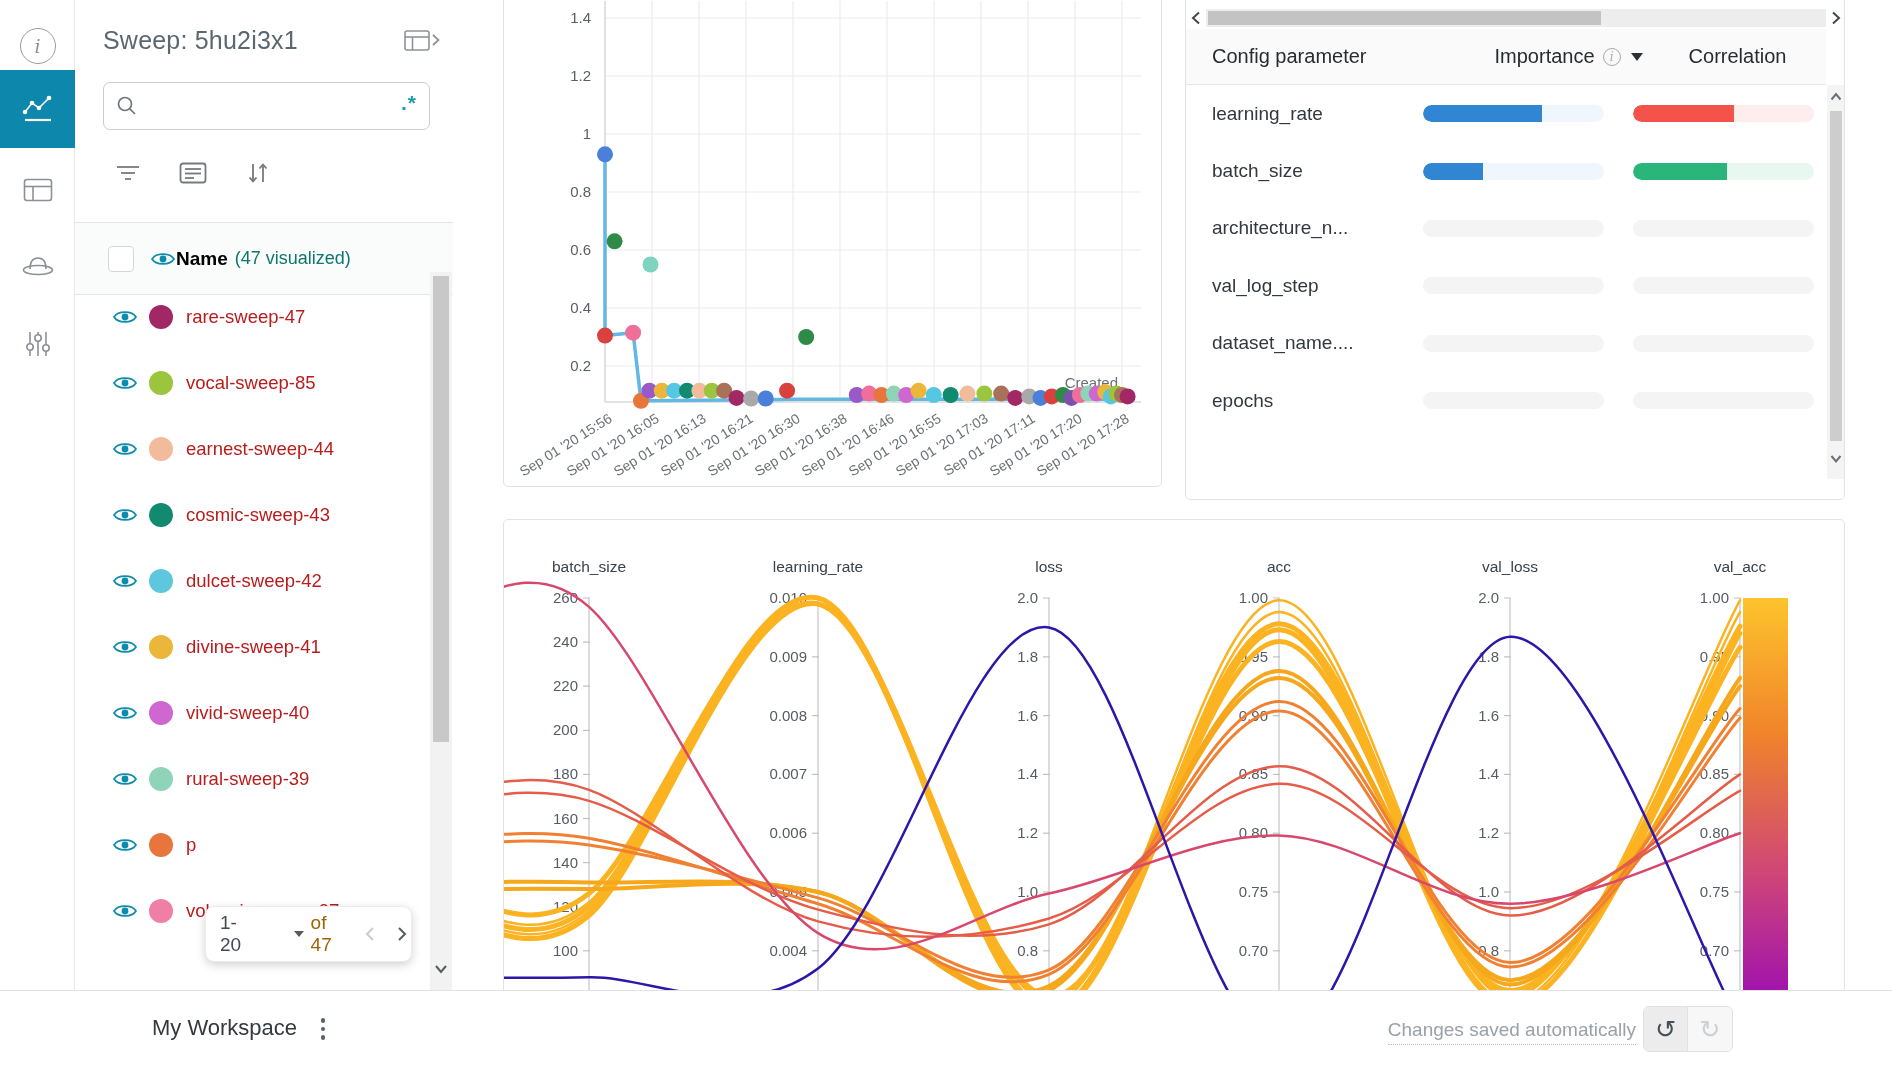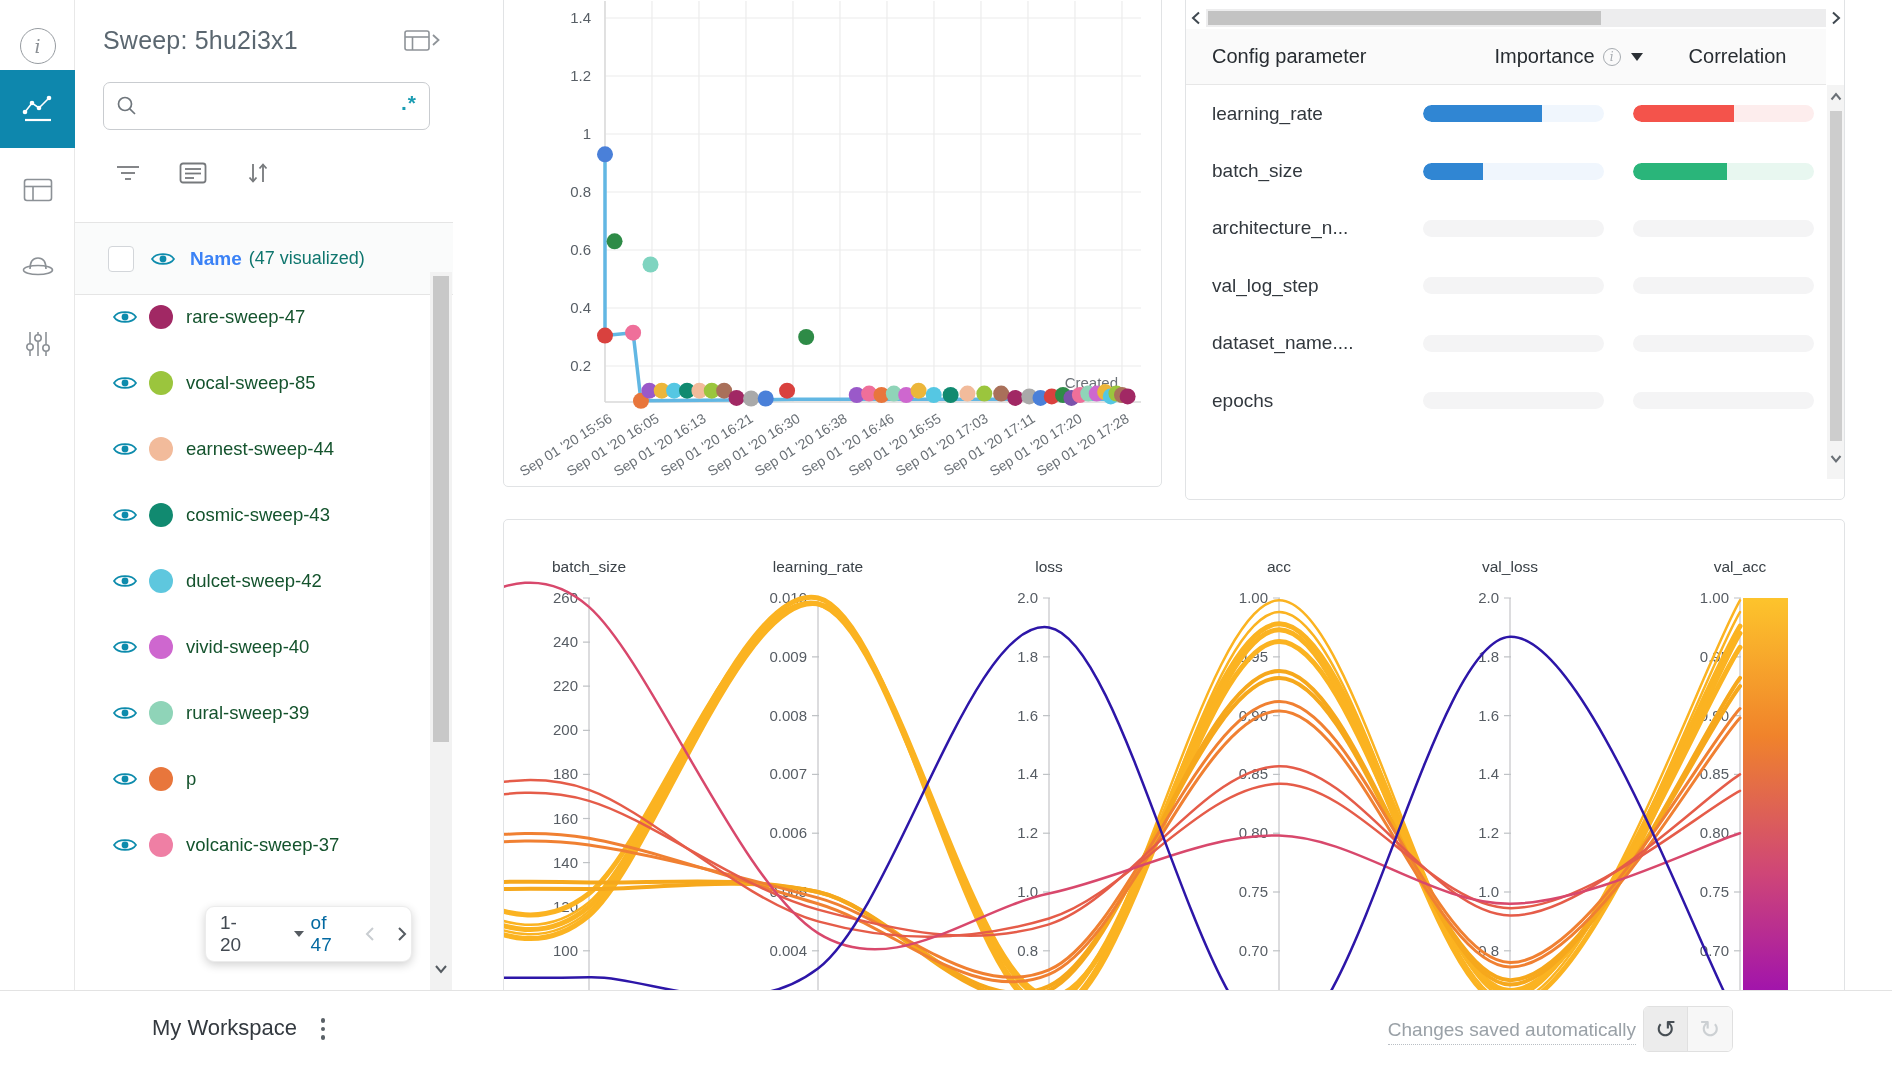--- a/index.html
+++ b/index.html
@@ -32,36 +32,36 @@
   #tool-row { position:absolute; left:40px; top:158px; width:260px; height:30px; display:flex; gap:38px; }
   .tool-btn { cursor:pointer; display:flex; align-items:center; }
   .tool-btn svg { stroke:#76797c; fill:none; stroke-width:1.8; }
 
   #list-header { position:absolute; left:0; top:222px; width:378px; height:73px; background:#fafbfb;
     border-top:1px solid #e5e5e5; border-bottom:1px solid #e5e5e5; z-index:5;
     display:flex; align-items:center; }
   #header-checkbox { width:26px; height:26px; border:1.5px solid #d3d6da; border-radius:4px;
     background:#fff; margin-left:33px; cursor:pointer; }
   .eye-wrap { margin-left:16px; cursor:pointer; display:flex; }
-  #name-label { margin-left:14px; font-size:19px; font-weight:600; color:#3b82f6; }
+  #name-label { margin-left:0; font-size:19px; font-weight:600; color:#000000; }
   #visualized-label { margin-left:7px; font-size:18px; color:#0f766e; }
 
   #runs-list { position:absolute; left:0; top:284px; width:378px; height:706px; overflow:hidden; }
   .run-row { position:relative; height:66px; display:flex; align-items:center; cursor:pointer; }
   .run-dot { width:24px; height:24px; border-radius:50%; margin-left:11px; flex:none; }
-  .run-name { margin-left:13px; font-size:18.5px; color:#14532d; white-space:nowrap; }
+  .run-name { margin-left:13px; font-size:18.5px; color:#b91c1c; white-space:nowrap; }
   .run-row .eye-wrap { margin-left:37px; }
 
   #pagination { position:absolute; left:130px; top:906px; width:207px; height:56px; background:#fff;
     border:1px solid #ececec; border-radius:9px; box-shadow:0 3px 10px rgba(0,0,0,.18);
     display:flex; align-items:center; z-index:12; }
   #page-range { margin-left:14px; font-size:19px; color:#434a52; cursor:pointer; display:flex; align-items:center;gap:44px; }
   .caret-down-sm { width:0; height:0; border-left:5px solid transparent; border-right:5px solid transparent;
     border-top:6px solid #555b61; margin-left:5px; }
-  #page-of { margin-left:7px; font-size:19px; color:#0369a1; }
+  #page-of { margin-left:7px; font-size:19px; color:#a16207; }
   .page-arrow { margin-left:14px; cursor:pointer; display:flex; }
 
   #sidebar-scrollbar { position:absolute; left:430px; top:272px; width:22px; height:718px; background:#f2f2f2; z-index:21; }
   #sidebar-scroll-thumb { position:absolute; left:3px; top:4px; width:16px; height:466px; background:#c8c8c8; cursor:pointer; }
   #sidebar-scroll-chevron { position:absolute; left:3px; top:690px; cursor:pointer; }
 
   
   .panel { position:absolute; background:#fff; border:1px solid #e1e3e5; border-radius:5px; }
   #panel-scatter { left:503px; top:-8px; width:659px; height:495px; overflow:hidden; }
   #panel-table   { left:1185px; top:-8px; width:660px; height:508px; overflow:hidden; }
@@ -258,20 +258,30 @@
         </div>
         <div class="run-row">
           <span class="eye-wrap">
             <svg width="26" height="18" viewBox="0 0 26 18">
               <path d="M2,9 C6,2.5 20,2.5 24,9 C20,15.5 6,15.5 2,9 Z" fill="none" stroke="#0d8bac" stroke-width="1.7"></path>
               <circle cx="13" cy="9" r="3.4" fill="#0d8bac"></circle>
             </svg>
           </span>
           <span class="run-dot" style="background:#5ec7de"></span>
           <span class="run-name">dulcet-sweep-42</span>
+        </div>
+        <div class="run-row">
+          <span class="eye-wrap">
+            <svg width="26" height="18" viewBox="0 0 26 18">
+              <path d="M2,9 C6,2.5 20,2.5 24,9 C20,15.5 6,15.5 2,9 Z" fill="none" stroke="#0d8bac" stroke-width="1.7"></path>
+              <circle cx="13" cy="9" r="3.4" fill="#0d8bac"></circle>
+            </svg>
+          </span>
+          <span class="run-dot" style="background:#ecb63a"></span>
+          <span class="run-name">divine-sweep-41</span>
         </div>
         <div class="run-row">
           <span class="eye-wrap">
             <svg width="26" height="18" viewBox="0 0 26 18">
               <path d="M2,9 C6,2.5 20,2.5 24,9 C20,15.5 6,15.5 2,9 Z" fill="none" stroke="#0d8bac" stroke-width="1.7"></path>
               <circle cx="13" cy="9" r="3.4" fill="#0d8bac"></circle>
             </svg>
           </span>
           <span class="run-dot" style="background:#ce67cf"></span>
           <span class="run-name">vivid-sweep-40</span>

